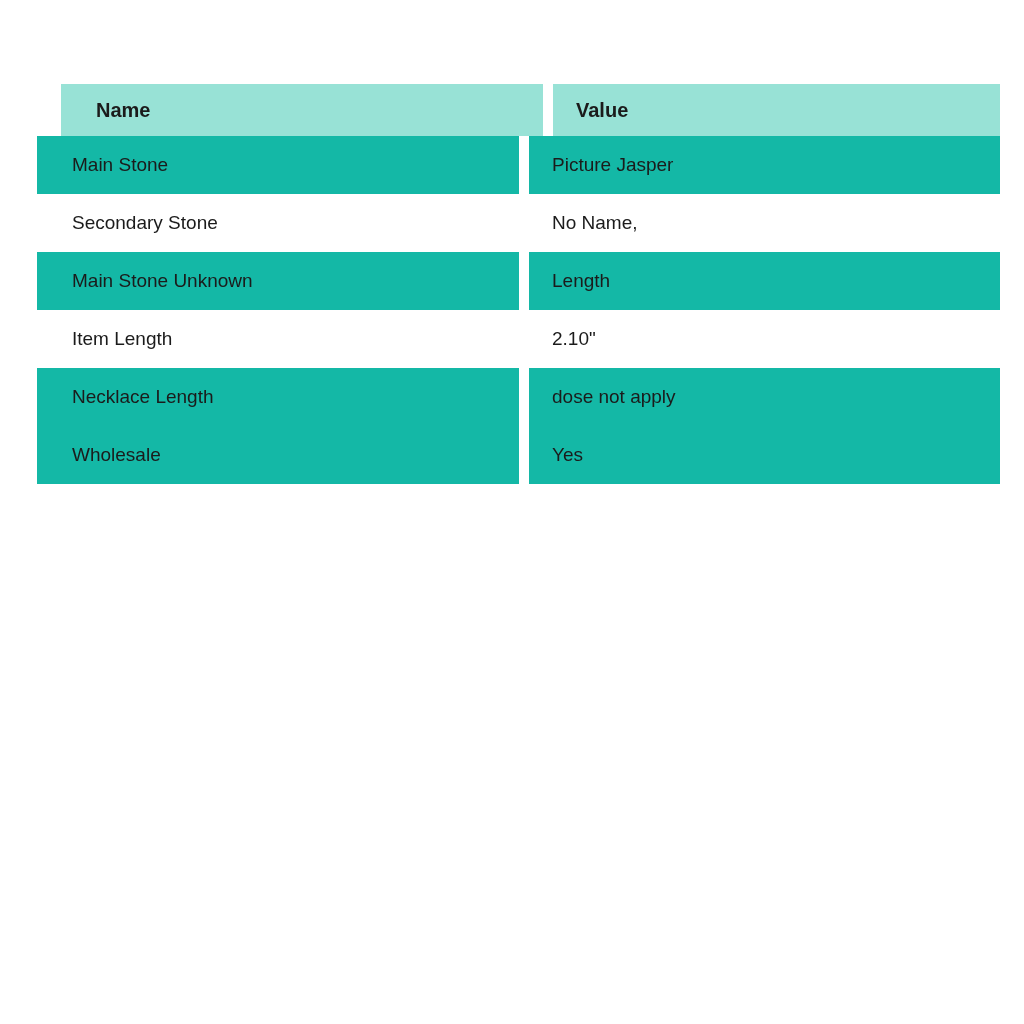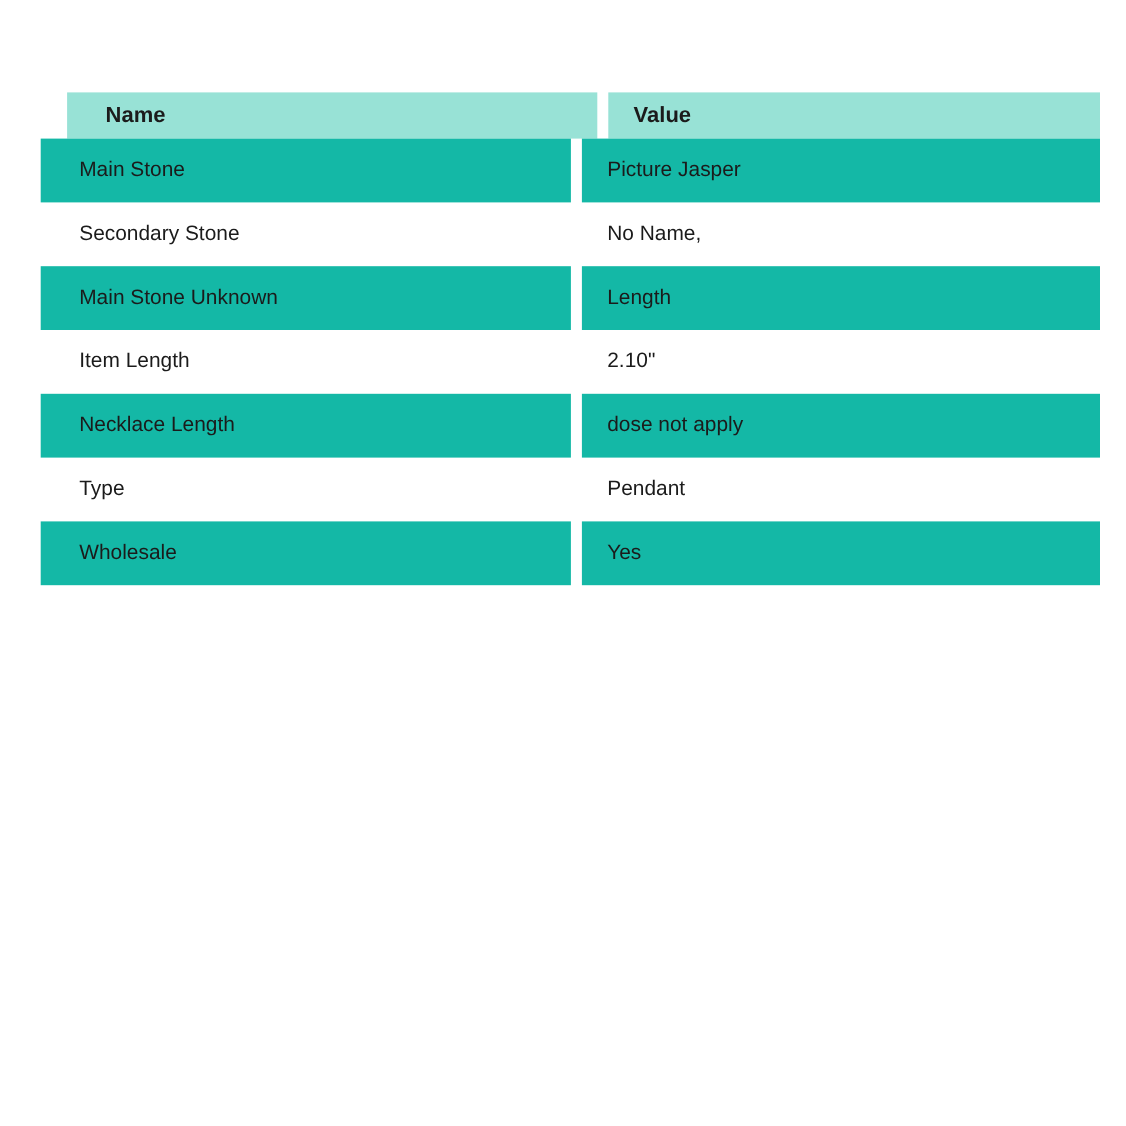--- a/index.html
+++ b/index.html
@@ -20,21 +20,21 @@
     left: 37px;
     top: 84px;
     width: 963px;
   }
   .t-row {
     display: flex;
     align-items: stretch;
     height: 58px;
   }
   .t-row.header {
-    height: 42px;
+    height: 52px;
     padding-left: 24px;
   }
   .t-row.header .cell {
     background: #98e2d6;
     font-weight: 700;
     font-size: 20px;
   }
   .t-row.stripe .cell {
     background: #14b8a6;
   }
@@ -84,23 +84,19 @@
   <div class="t-row">
     <div class="cell name">Item Length</div>
     <div class="cell value">2.10"</div>
   </div>
 
   <div class="t-row stripe">
     <div class="cell name">Necklace Length</div>
     <div class="cell value">dose not apply</div>
   </div>
 
-  <div class="t-row">
-    <div class="cell name">Type</div>
-    <div class="cell value">Pendant</div>
-  </div>
 
   <div class="t-row stripe">
     <div class="cell name">Wholesale</div>
     <div class="cell value">Yes</div>
   </div>
 
 </div>
 
 </body></html>

